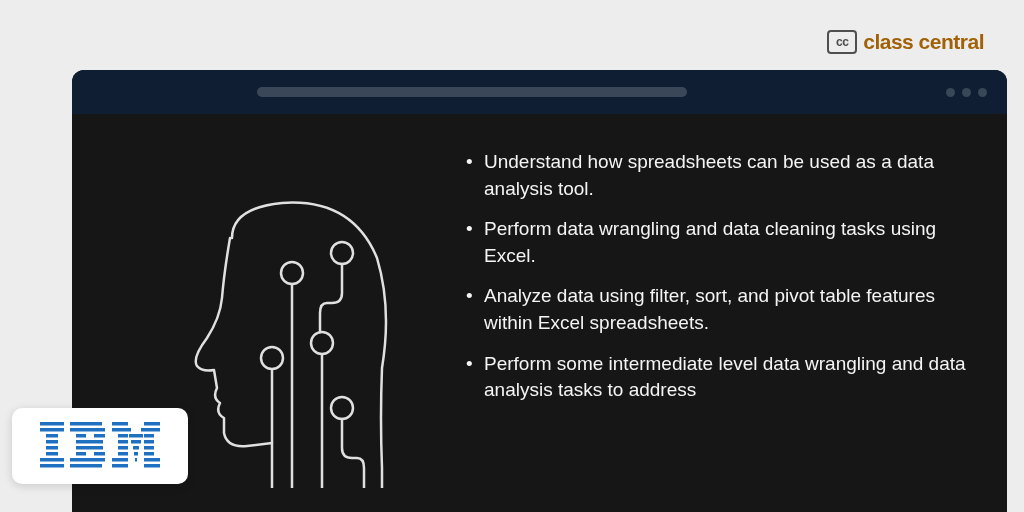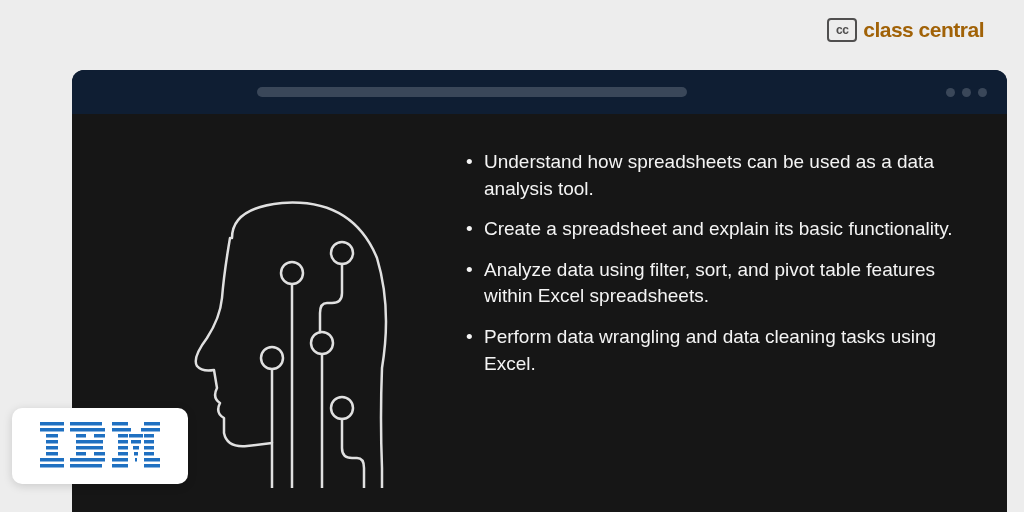--- a/index.html
+++ b/index.html
@@ -12,21 +12,21 @@
       width: 1024px;
       height: 512px;
       background: #EDEDED;
       font-family: -apple-system, BlinkMacSystemFont, "Segoe UI", Helvetica, Arial, sans-serif;
       position: relative;
       overflow: hidden;
     }
     
     .header-logo {
       position: absolute;
-      top: 18px;
+      top: 30px;
       right: 40px;
       display: flex;
       align-items: center;
       gap: 6px;
     }
     
     .cc-badge {
       width: 30px;
       height: 24px;
       border: 2.5px solid #504F4F;
@@ -204,23 +204,23 @@
         <path d="M 190 76 L 190 105 Q 190 115, 180 115 L 175 115 Q 168 115, 168 125 L 168 144" stroke-linecap="round"></path>
         <path d="M 170 166 L 170 300"></path>
         <path d="M 120 181 L 120 255"></path>
         <path d="M 190 231 L 190 260 Q 190 270, 200 270 L 205 270 Q 212 270, 212 280 L 212 300" stroke-linecap="round"></path>
       </svg>
     </div>
 
     <div class="bullets">
       <ul>
         <li>Understand how spreadsheets can be used as a data analysis tool.</li>
-        <li>Create a spreadsheet and explain its basic functionality.</li>
+        <li>Perform data wrangling and data cleaning tasks using Excel.</li>
         <li>Analyze data using filter, sort, and pivot table features within Excel spreadsheets.</li>
-        <li>Perform data wrangling and data cleaning tasks using Excel.</li>
+        <li>Perform some intermediate level data wrangling and data analysis tasks to address</li>
       </ul>
     </div>
   </div>
 </div>
 
 <div class="provider-badge">
   <div class="ibm-logo">
     <svg width="120" height="48" viewBox="0 0 120 48">
       <g fill="#1F70C1">
 

